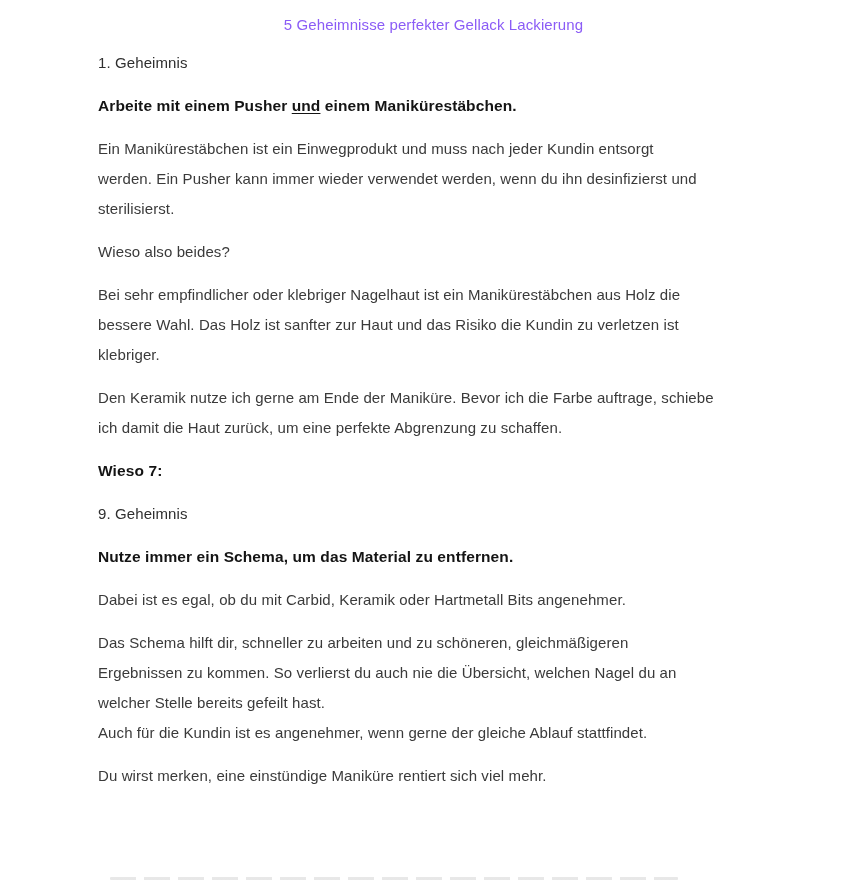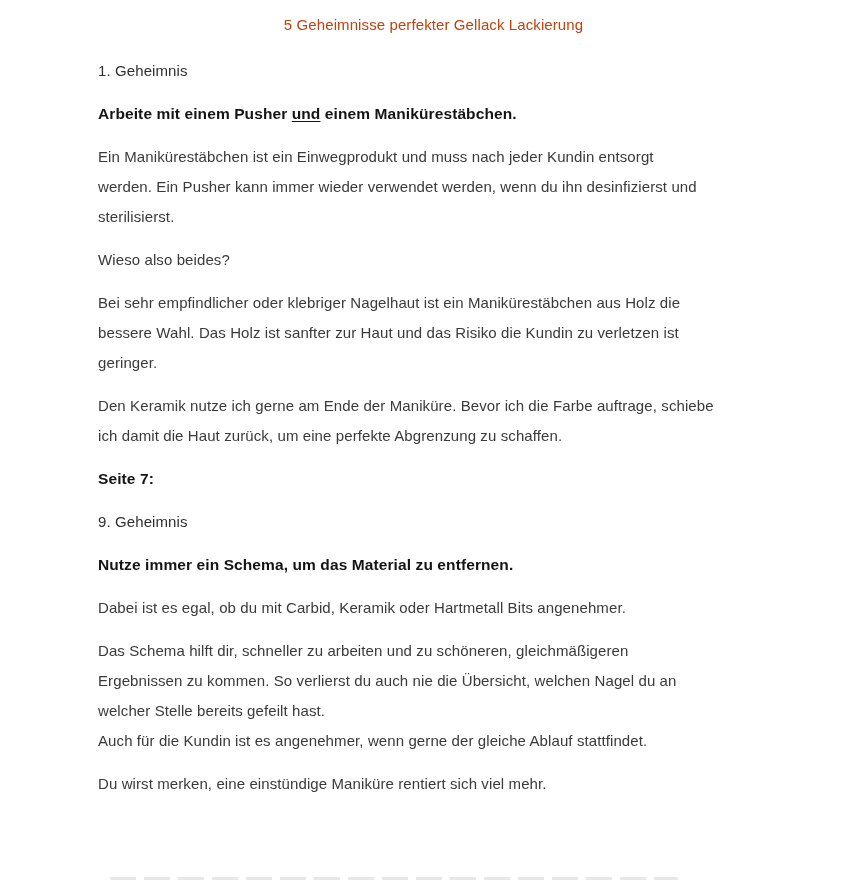--- a/index.html
+++ b/index.html
@@ -18,22 +18,22 @@
   .doc-body { width: 100%; }
   .block {
     font-size: 15px;
     line-height: 30px;
     letter-spacing: 0.1px;
     color: #3a3a3a;
     margin: 0 0 13px 0;
   }
   .title {
     text-align: center;
-    color: #c2410c;
-    margin-bottom: 16px;
+    color: #8b5cf6;
+    margin-bottom: 8px;
   }
   .section-heading {
     color: #2f2f2f;
     text-underline-offset: 3px;
   }
   .bold-heading {
     font-weight: bold;
     font-size: 15.5px;
     color: #141414;
   }
@@ -60,23 +60,23 @@
 </head>
 <body>
 
 <div class="page">
   <div class="doc-body">
       <p class="block title"><span>5 Geheimnisse perfekter Gellack Lackierung</span></p>
       <p class="block section-heading"><span>1. Geheimnis</span></p>
       <p class="block bold-heading"><span>Arbeite mit einem Pusher </span><span class="u">und</span><span> einem Manikürestäbchen.</span></p>
       <p class="block paragraph"><span>Ein Manikürestäbchen ist ein Einwegprodukt und muss nach jeder Kundin entsorgt</span><br><span>werden. Ein Pusher kann immer wieder verwendet werden, wenn du ihn desinfizierst und</span><br><span>sterilisierst.</span></p>
       <p class="block paragraph"><span>Wieso also beides?</span></p>
-      <p class="block paragraph"><span>Bei sehr empfindlicher oder klebriger Nagelhaut ist ein Manikürestäbchen aus Holz die</span><br><span>bessere Wahl. Das Holz ist sanfter zur Haut und das Risiko die Kundin zu verletzen ist</span><br><span>geringer.</span></p>
+      <p class="block paragraph"><span>Bei sehr empfindlicher oder klebriger Nagelhaut ist ein Manikürestäbchen aus Holz die</span><br><span>bessere Wahl. Das Holz ist sanfter zur Haut und das Risiko die Kundin zu verletzen ist</span><br><span>klebriger.</span></p>
       <p class="block paragraph"><span>Den Keramik nutze ich gerne am Ende der Maniküre. Bevor ich die Farbe auftrage, schiebe</span><br><span>ich damit die Haut zurück, um eine perfekte Abgrenzung zu schaffen.</span></p>
-      <p class="block bold-heading"><span>Seite 7:</span></p>
+      <p class="block bold-heading"><span>Wieso 7:</span></p>
       <p class="block section-heading"><span>9. Geheimnis</span></p>
       <p class="block bold-heading"><span>Nutze immer ein Schema, um das Material zu entfernen.</span></p>
       <p class="block paragraph"><span>Dabei ist es egal, ob du mit Carbid, Keramik oder Hartmetall Bits angenehmer.</span></p>
       <p class="block paragraph"><span>Das Schema hilft dir, schneller zu arbeiten und zu schöneren, gleichmäßigeren</span><br><span>Ergebnissen zu kommen. So verlierst du auch nie die Übersicht, welchen Nagel du an</span><br><span>welcher Stelle bereits gefeilt hast.</span><br><span>Auch für die Kundin ist es angenehmer, wenn gerne der gleiche Ablauf stattfindet.</span></p>
       <p class="block paragraph"><span>Du wirst merken, eine einstündige Maniküre rentiert sich viel mehr.</span></p>
     </div>
   <div class="clip-remnant"></div>
 </div>
 
 </body></html>

